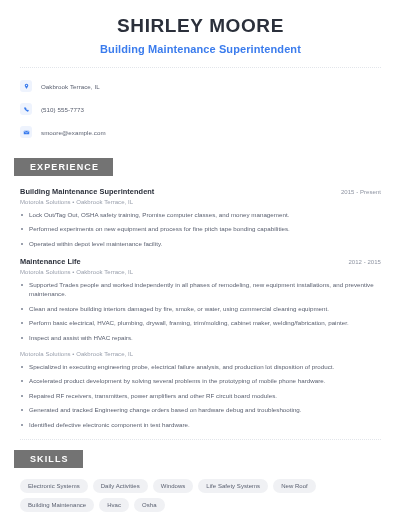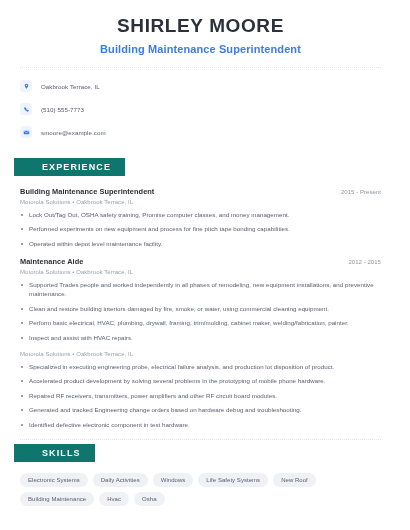--- a/index.html
+++ b/index.html
@@ -79,31 +79,31 @@
     letter-spacing: 0.05px;
   }
 
   
   .section {
     padding: 0 20px;
   }
 
   .sec-badge {
     display: inline-block;
-    background: #0f766e;
+    background: #737373;
     color: #ffffff;
     font-size: 9px;
     font-weight: bold;
     letter-spacing: 1.1px;
-    padding: 4px 14px 4px 28px;
+    padding: 4px 14px 4px 16px;
     margin-left: -6px;
   }
 
   .experience-wrap { margin-top: 14px; }
-  .skills-wrap { margin-top: 2px; }
+  .skills-wrap { margin-top: 8px; }
 
   
   .jobs { margin-top: 11px; }
 
   .job { margin-bottom: 8px; }
   .job:last-child { margin-bottom: 0; }
 
   .job-head {
     display: flex;
     justify-content: space-between;
@@ -232,21 +232,21 @@
         <div class="job-company">Motorola Solutions  •  Oakbrook Terrace, IL</div>
         <ul class="bullets">
           <li>Lock Out/Tag Out, OSHA safety training, Promise computer classes, and money management.</li>
           <li>Performed experiments on new equipment and process for fine pitch tape bonding capabilities.</li>
           <li>Operated within depot level maintenance facility.</li>
         </ul>
       </div>
 
       <div class="job">
         <div class="job-head">
-          <div class="job-role">Maintenance Aide</div>
+          <div class="job-role">Maintenance Life</div>
           <div class="job-dates">2012 - 2015</div>
         </div>
         <div class="job-company">Motorola Solutions  •  Oakbrook Terrace, IL</div>
         <ul class="bullets">
           <li>Supported Trades people and worked independently in all phases of remodeling, new equipment installations, and preventive maintenance.</li>
           <li>Clean and restore building interiors damaged by fire, smoke, or water, using commercial cleaning equipment.</li>
           <li>Perform basic electrical, HVAC, plumbing, drywall, framing, trim/molding, cabinet maker, welding/fabrication, painter.</li>
           <li>Inspect and assist with HVAC repairs.</li>
         </ul>
       </div>

